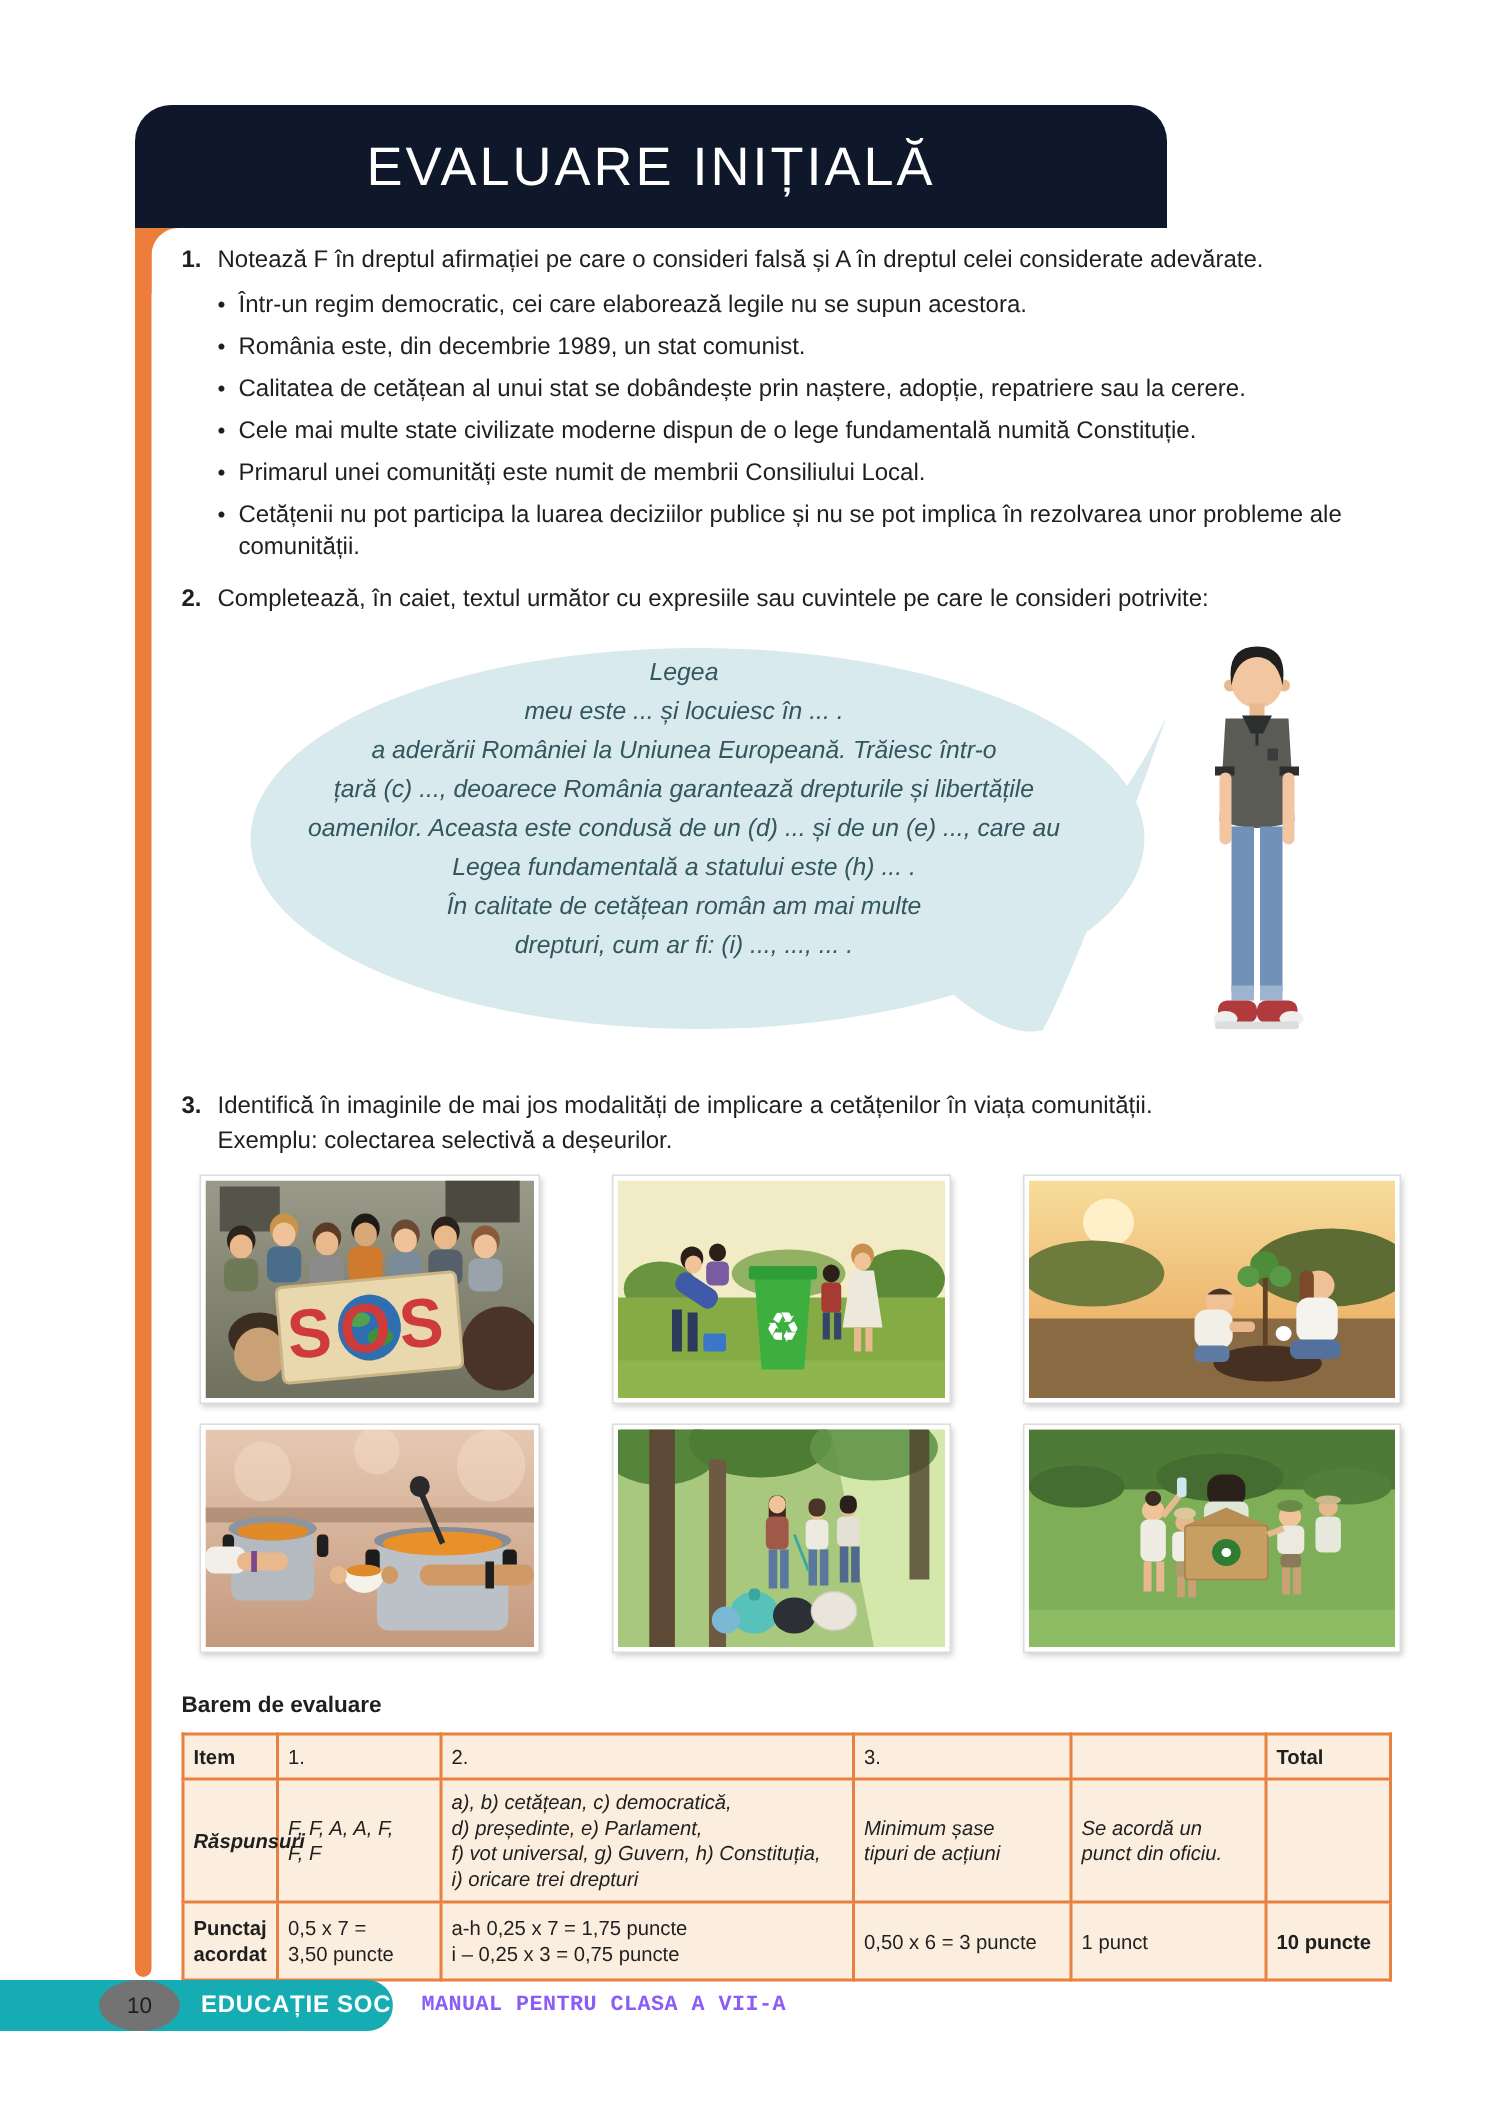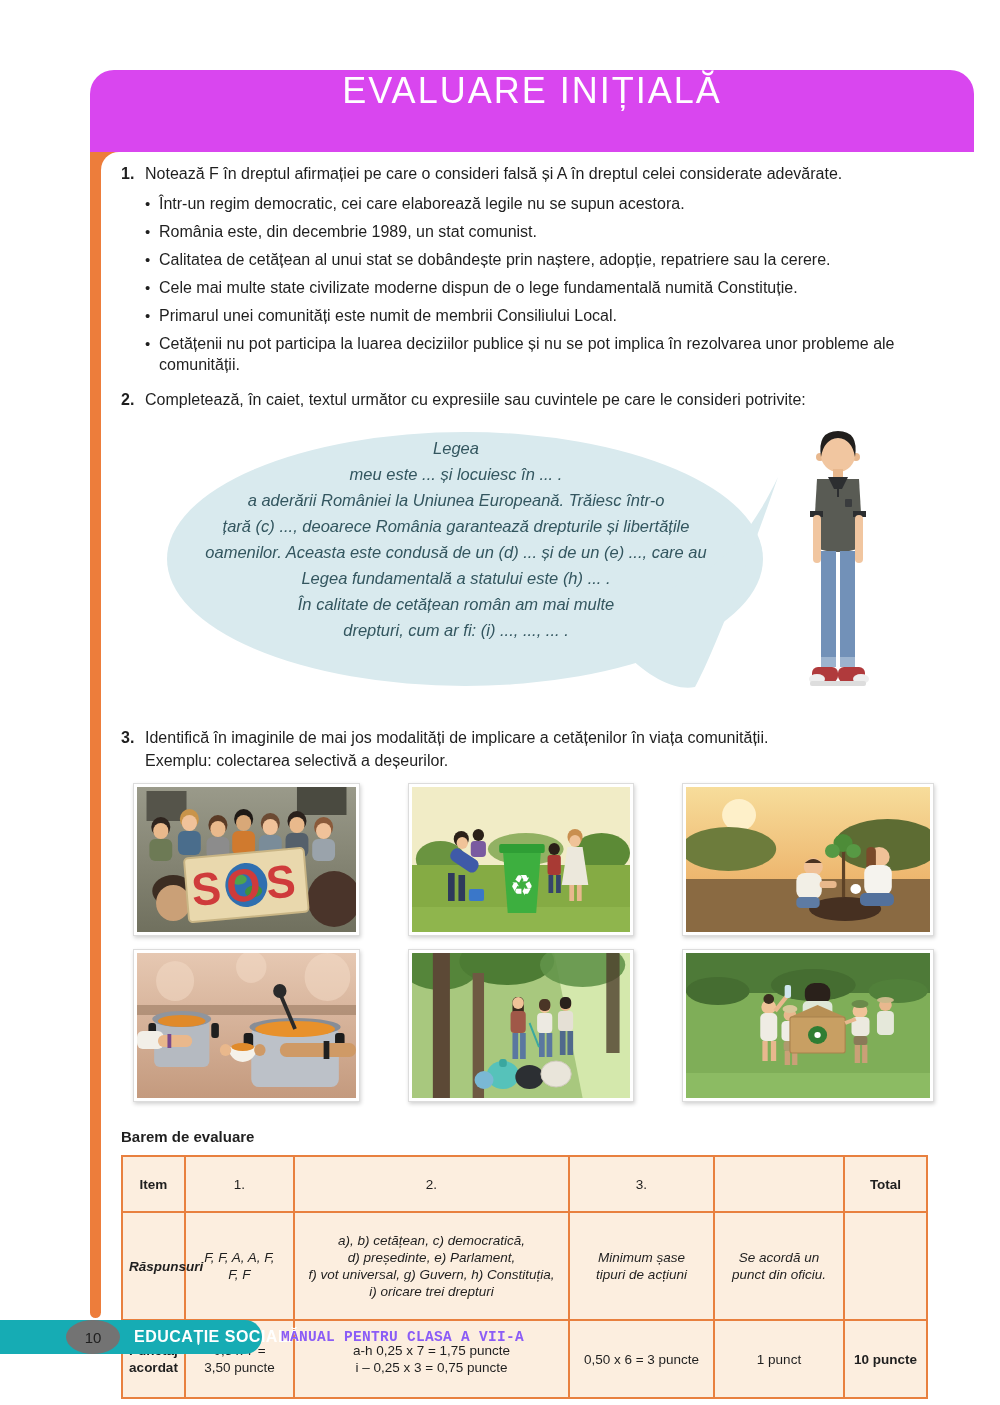--- a/index.html
+++ b/index.html
@@ -2,22 +2,22 @@
 <html><head>
 <meta charset="utf-8">
 <style>
   html,body{margin:0;padding:0;background:#fff;}
   .page{position:relative;width:1000px;height:1405px;background:#fff;overflow:hidden;
         font-family:"Liberation Sans",sans-serif;color:#1f1f1f;}
   
   .corner-patch{position:absolute;left:90px;top:150px;width:46px;height:46px;background:#ED7D3B;z-index:0;}
   .content-bg{position:absolute;left:101px;top:152px;width:899px;height:1166px;background:#fff;
               border-top-left-radius:18px;z-index:1;}
-  .banner{position:absolute;left:90px;top:70px;width:884px;height:82px;background:#d946ef;
-          border-radius:24px 24px 0 0;z-index:2;display:flex;align-items:flex-start;justify-content:center;}
+  .banner{position:absolute;left:90px;top:70px;width:688px;height:82px;background:#0f172a;
+          border-radius:24px 24px 0 0;z-index:2;display:flex;align-items:center;justify-content:center;}
   .banner h1{margin:0;color:#fff;font-size:36px;font-weight:400;letter-spacing:2px;}
   .left-strip{position:absolute;left:90px;top:152px;width:11px;height:1166px;background:#ED7D3B;
               border-radius:0 0 10px 10px;z-index:2;}
   
   .content{position:absolute;left:121px;top:163px;width:814px;z-index:3;font-size:16px;line-height:21px;}
   .ex-head{display:flex;margin:0 0 9px 0;}
   .num{font-weight:bold;min-width:24px;flex:0 0 24px;}
   .prompt{flex:1;}
   .bullets{padding-left:24px;margin-bottom:10px;}
   .bullet-item{display:flex;margin:0 0 7px 0;}
@@ -36,22 +36,22 @@
   .example-line{padding-left:24px;margin-top:2px;}
   
   .photo-grid{display:grid;grid-template-columns:227px 226px 252px;column-gap:48px;row-gap:13px;
               padding-left:12px;margin-top:12px;}
   .photo{box-sizing:border-box;height:153px;background:#fff;border:1px solid #dcdcdc;padding:3px;
          box-shadow:1px 2px 4px rgba(0,0,0,0.18);}
   .photo svg{display:block;width:100%;height:100%;}
   
   .barem-heading{font-weight:bold;font-size:15px;margin:24px 0 8px 0;}
   table.barem{border-collapse:collapse;width:805px;table-layout:fixed;}
-  table.barem th,table.barem td{border:2px solid #E8803F;background:#FCEEDF;text-align:center;
-      vertical-align:middle;font-size:13.5px;line-height:17px;padding:16px 6px;white-space:pre-line;
+  table.barem th,table.barem td{border:2px solid #E8803F;background:#FCEEDF;text-align:left;
+      vertical-align:middle;font-size:13.5px;line-height:17px;padding:3px 6px;white-space:pre-line;
       font-weight:normal;color:#1f1f1f;}
   table.barem .bold{font-weight:bold;}
   tr.hdr th{height:22px;}
   tr.r2 td{height:74px;font-style:italic;}
   tr.r3 td{height:44px;}
   
   .footer-bar{position:absolute;left:0;top:1320px;width:262px;height:34px;background:#16ACB4;
               border-radius:0 17px 17px 0;z-index:4;}
   .page-badge{position:absolute;left:66px;top:1320px;width:54px;height:34px;background:#737373;
               border-radius:50%;z-index:5;display:flex;align-items:center;justify-content:center;

